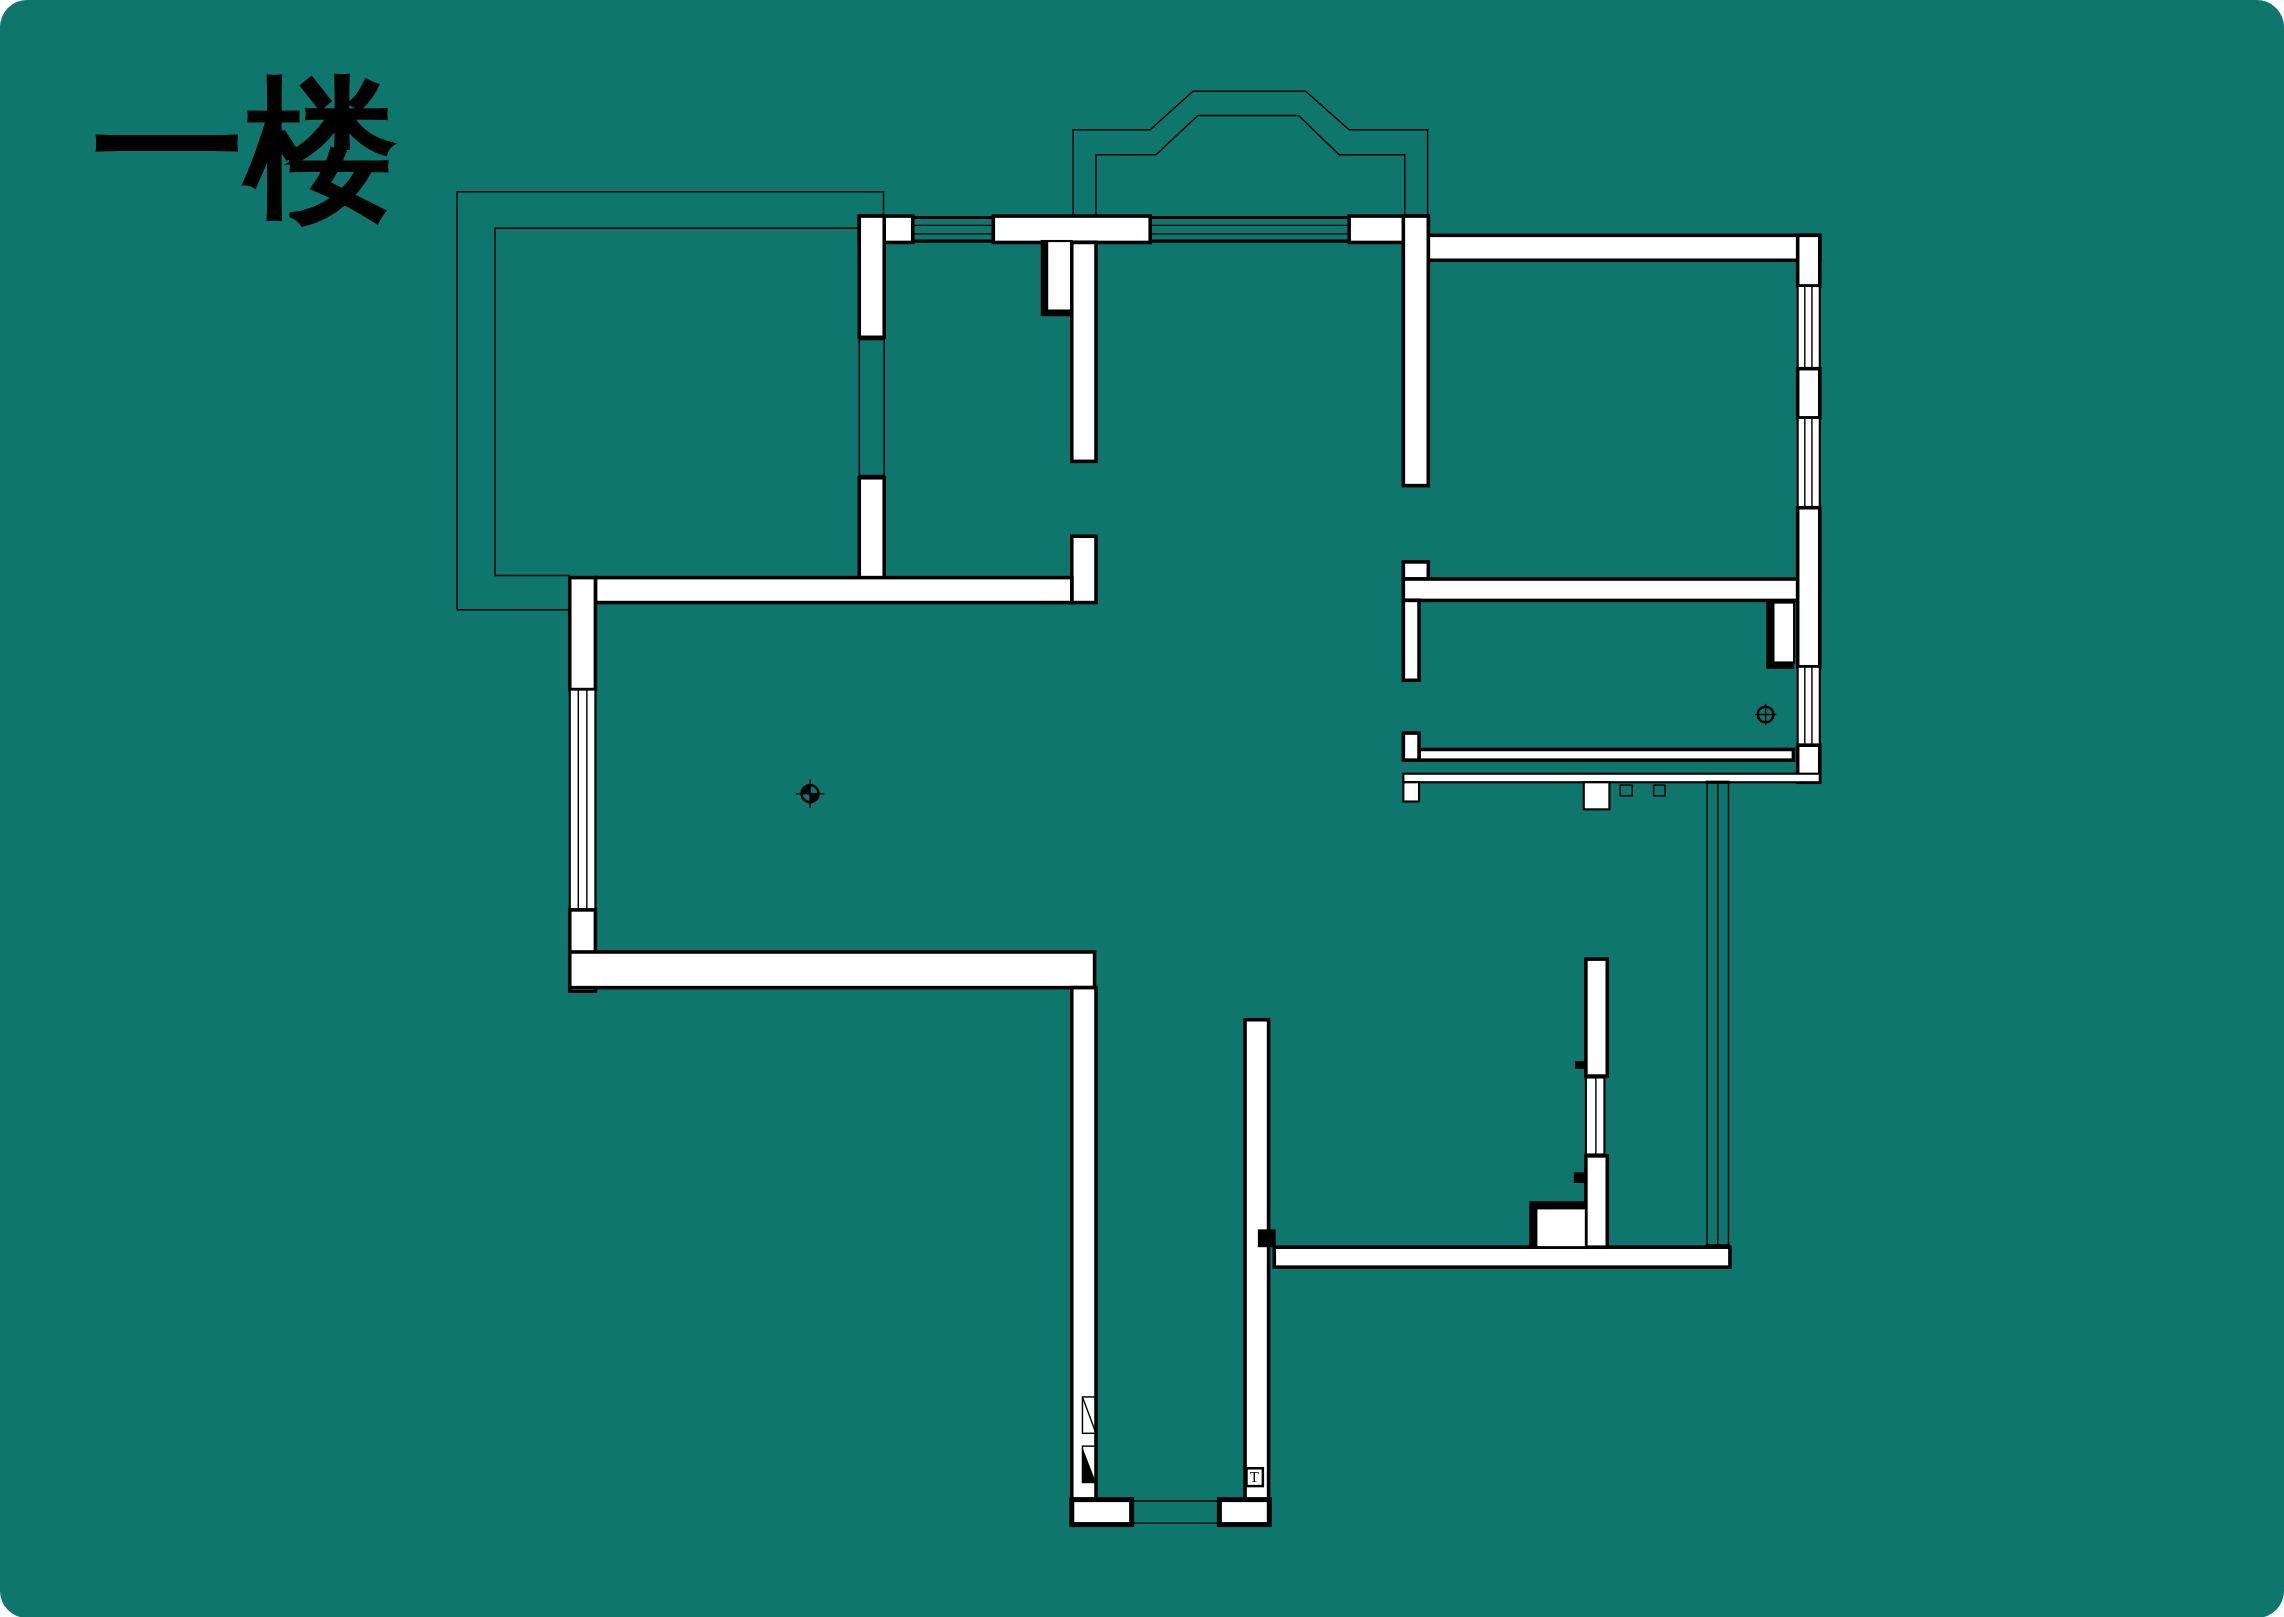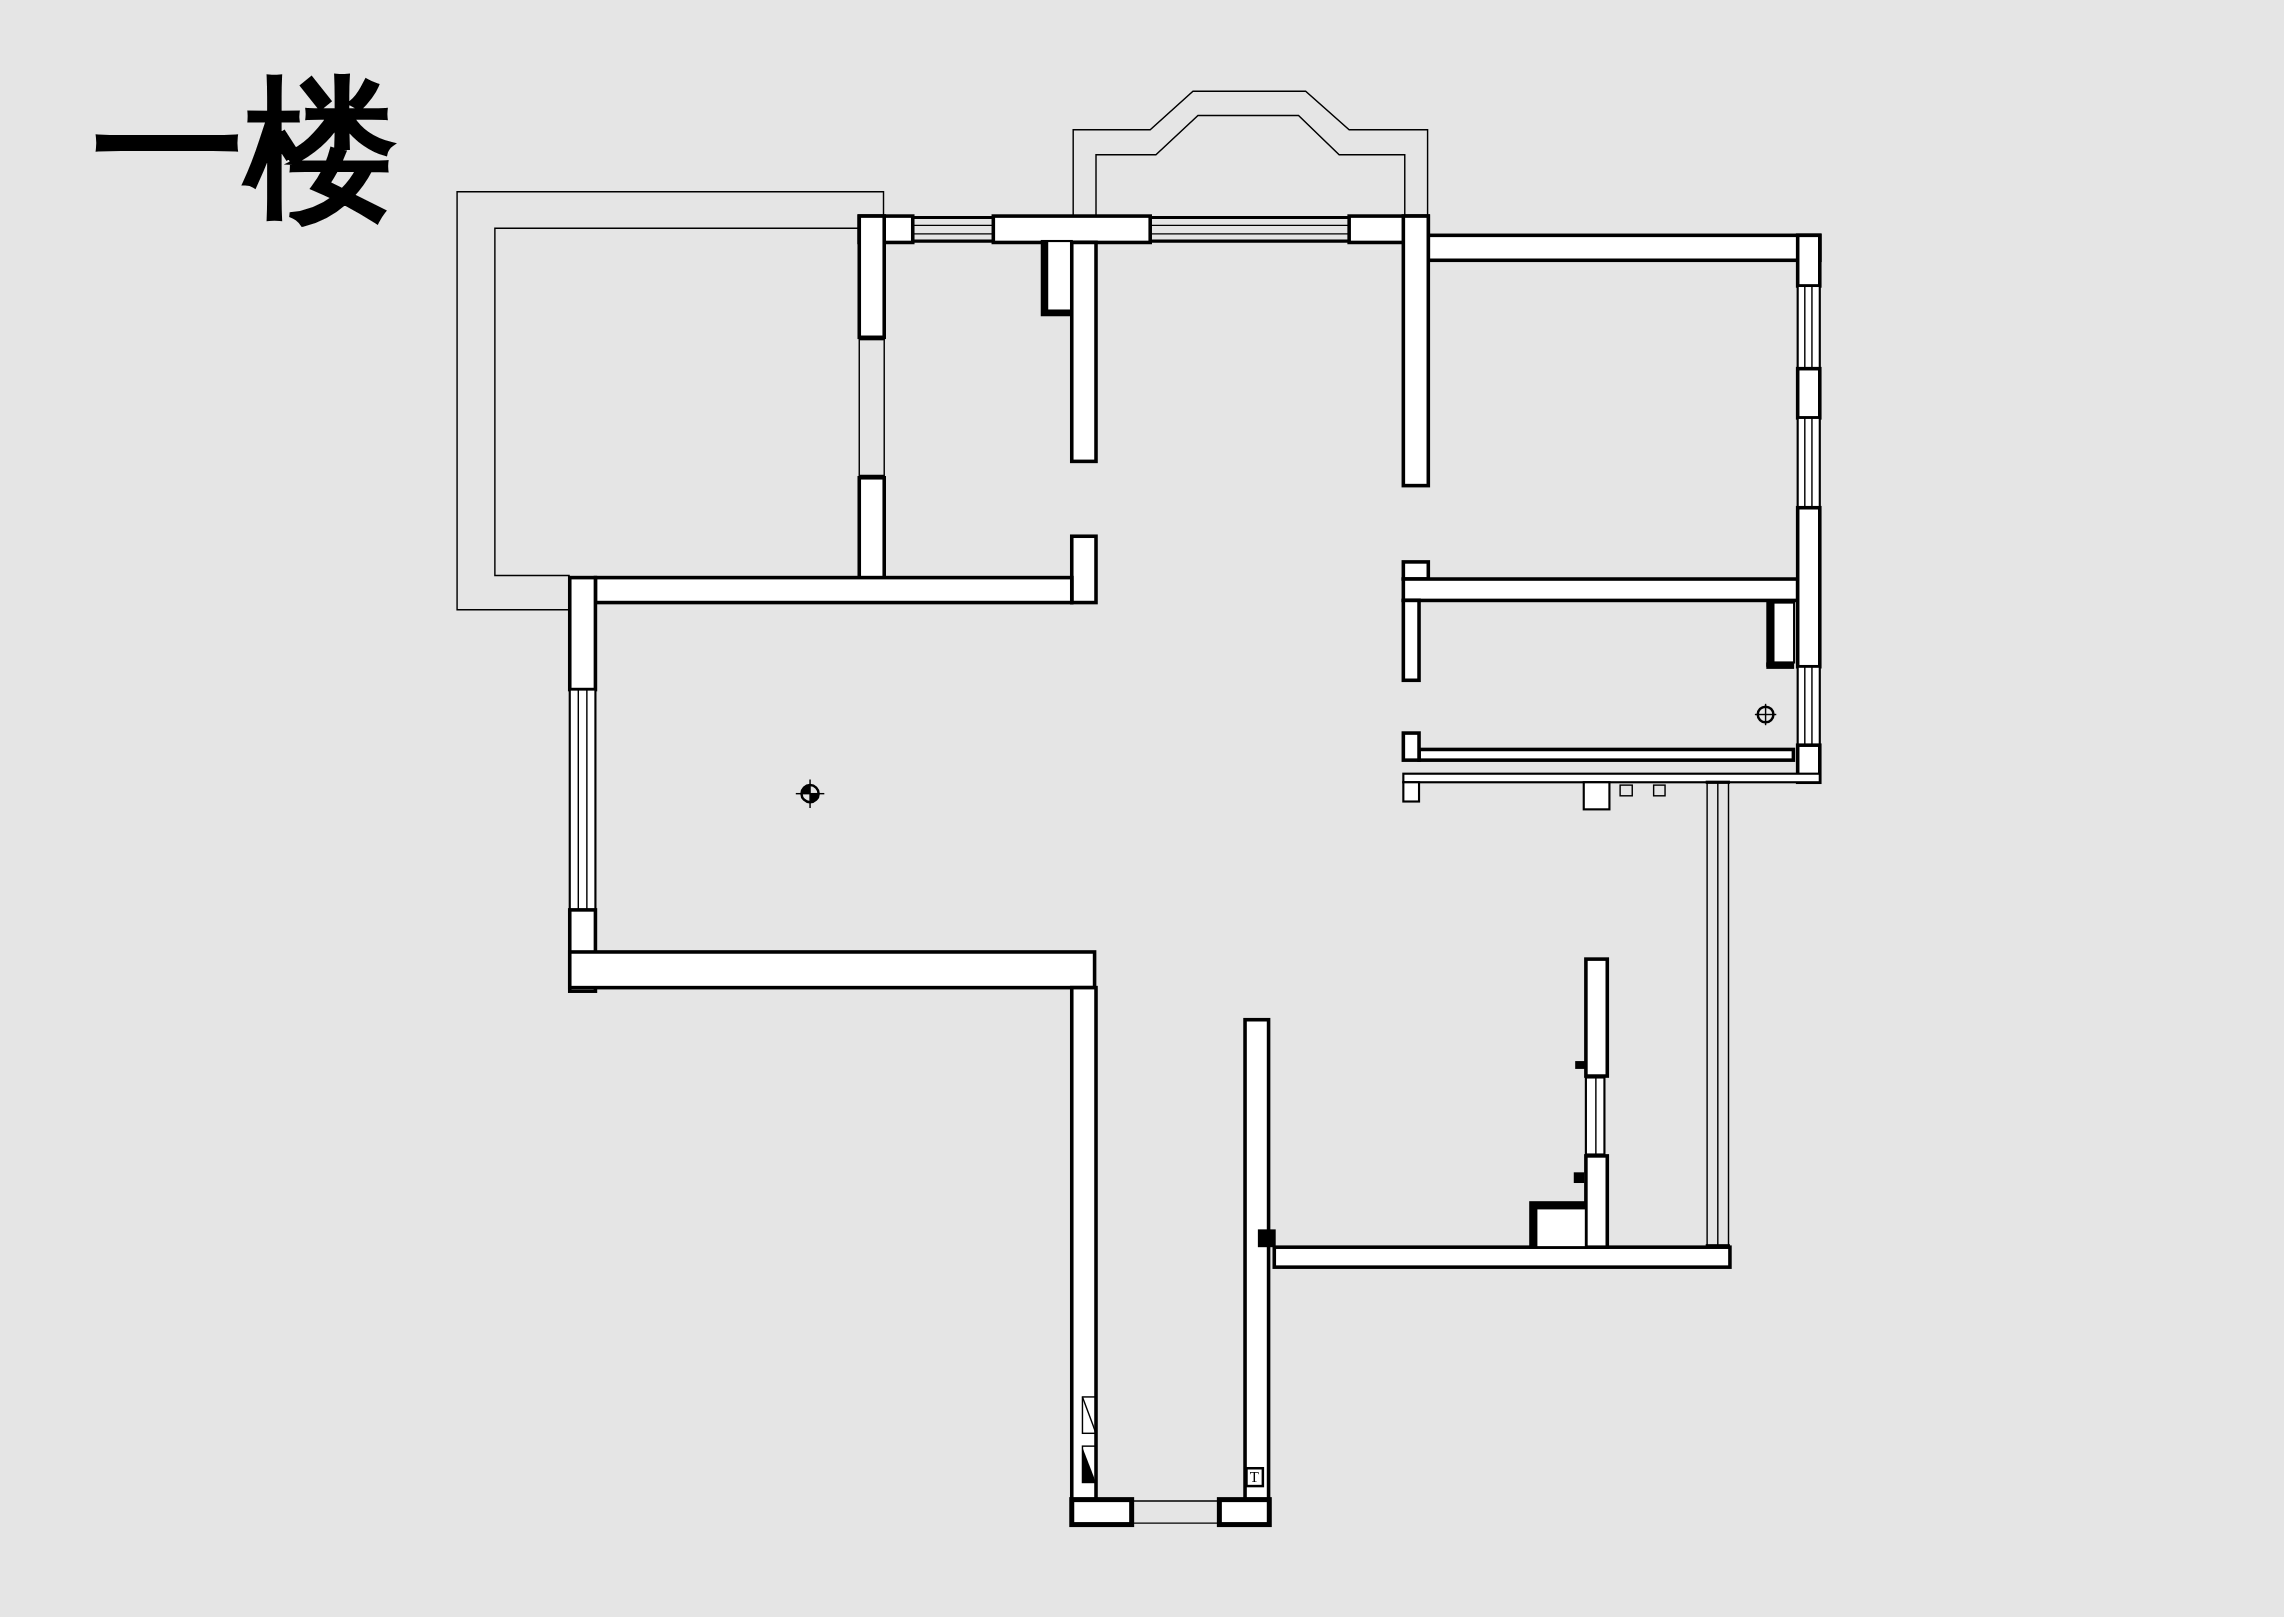--- a/index.html
+++ b/index.html
@@ -11,21 +11,21 @@
   .blk {fill:#000;stroke:none;}
   .ln  {fill:none;stroke:#000;stroke-width:2;}
   .ln3 {fill:none;stroke:#000;stroke-width:3.5;}
   .ln4 {fill:none;stroke:#000;stroke-width:4.5;}
   .title-text{font-family:"Liberation Sans","DejaVu Sans",sans-serif;font-weight:bold;font-size:215px;fill:#000;}
   .marker-text{font-family:"Liberation Serif","DejaVu Serif",serif;font-size:21px;fill:#000;}
 </style>
 </head>
 <body>
 
-<div id="stage" style="background: #e5e5e5;">
+<div id="stage" style="background: #0f766e; border-radius: 27px;">
 <svg viewBox="0 0 3203 2269" xmlns="http://www.w3.org/2000/svg">
 
   <text x="128" y="283" class="title-text">一楼</text>
 
   <g>
     <path class="ln" d="M1239,303 L1239,269 L641,269 L641,855 L799,855"></path>
     <path class="ln" d="M1205,320 L694,320 L694,807 L799,807"></path>
   </g>
 
   <g>

